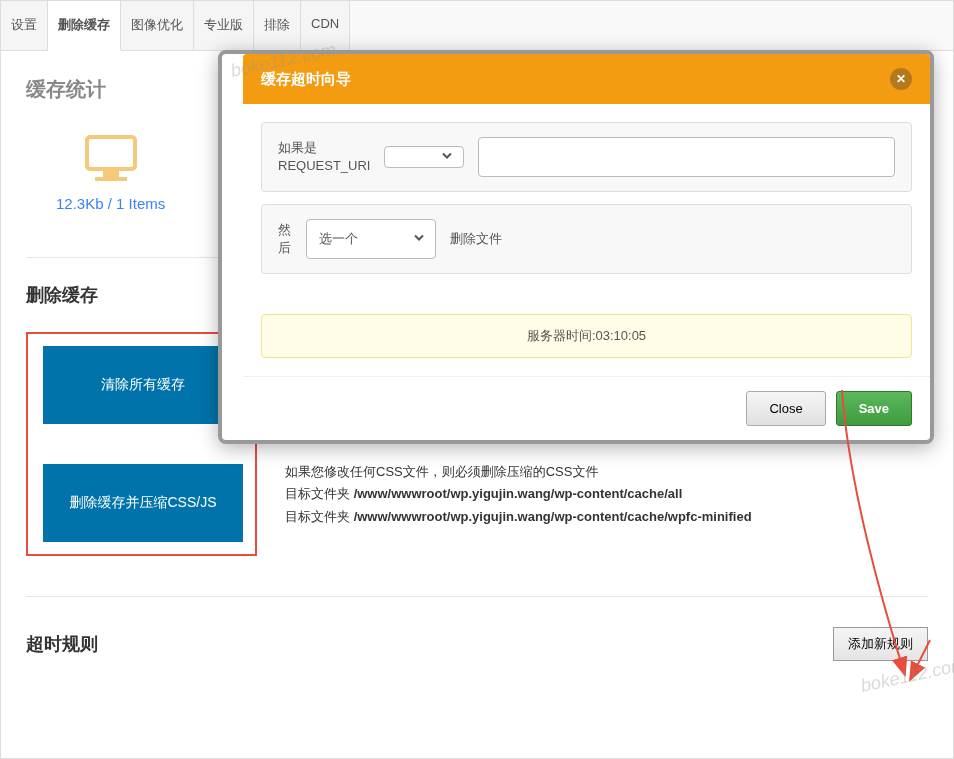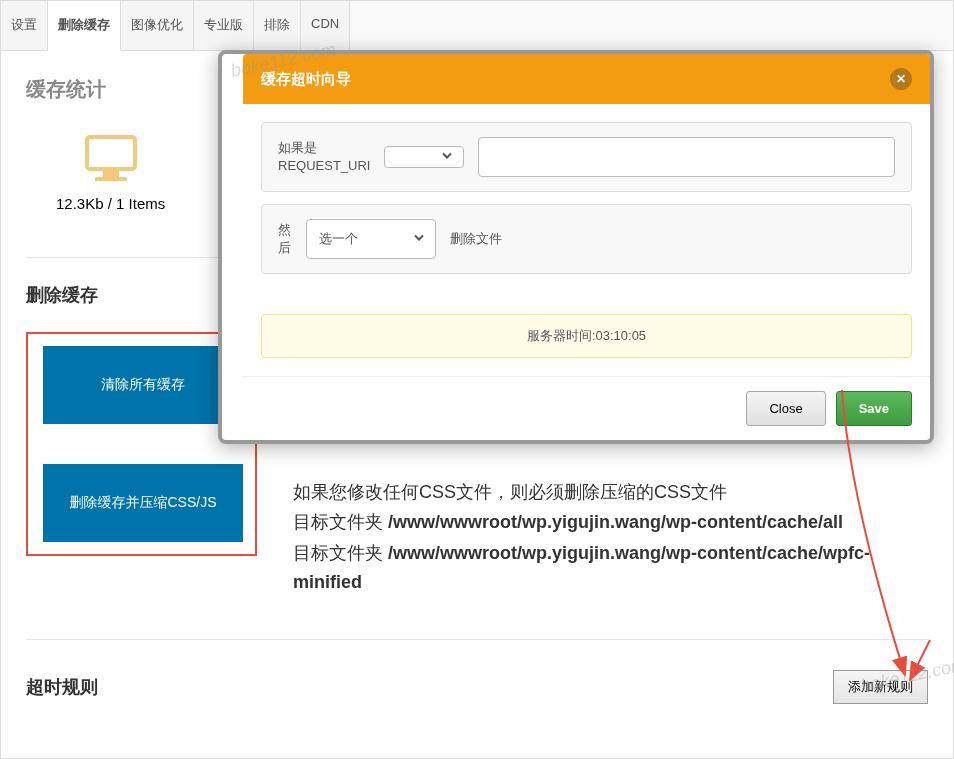--- a/index.html
+++ b/index.html
@@ -10,31 +10,31 @@
     .tabs { display: flex; background: #f9f9f9; border-bottom: 1px solid #ddd; }
     .tab { padding: 15px 10px; color: #555; cursor: pointer; border-right: 1px solid #ddd; background: #f5f5f5; font-size: 13px; }
     .tab.active { background: #fff; border-bottom: 2px solid #fff; margin-bottom: -1px; font-weight: bold; }
     
     .content { padding: 25px; }
     
     .section-title { font-size: 20px; font-weight: bold; color: #888; margin-bottom: 20px; }
     
     .stat-block { display: inline-block; text-align: center; margin: 10px 0 30px 30px; }
     .monitor-icon { width: 60px; height: 50px; margin: 0 auto 12px; }
-    .stat-text { color: #000000; font-size: 15px; }
+    .stat-text { color: #3b82f6; font-size: 15px; }
     
     .divider { border: none; border-top: 1px solid #e5e5e5; margin: 15px 0 25px; }
     
     .section-h { font-size: 18px; font-weight: bold; color: #333; margin-bottom: 25px; }
     
     .red-box { border: 2px solid #e74c3c; padding: 12px; display: inline-block; vertical-align: top; }
     .blue-btn { background: #0073aa; color: #fff; border: none; padding: 20px 34px; font-size: 14px; cursor: pointer; min-width: 200px; text-align: center; }
     .blue-btn.tall { padding: 30px 20px; }
     .action-desc { margin-left: 18px; flex: 1; }
-    .action-desc p { margin: 2px 8px; font-size: 18px; color: #333; line-height: 1.6; }
+    .action-desc p { margin: 2px 0; font-size: 13px; color: #333; line-height: 1.6; }
     .action-desc b { font-weight: bold; }
     
     .timeout-head { display: flex; justify-content: space-between; align-items: center; margin-top: 30px; gap: 39px; }
     .add-rule-btn { background: linear-gradient(#f5f5f5,#e5e5e5); border: 1px solid #999; padding: 7px 14px; cursor: pointer; font-size: 13px; }
     
     
     .modal { position: absolute; left: 218px; top: 50px; width: 716px; background: #fff; border: 4px solid #999; border-radius: 8px; box-shadow: 0 4px 20px rgba(0,0,0,0.3); z-index: 100; padding-left: 21px; }
     .modal-header { background: #f39c12; color: #fff; padding: 14px 18px; font-size: 15px; font-weight: bold; border-radius: 4px 4px 0 0; display: flex; justify-content: space-between; align-items: center; }
     .modal-close { width: 22px; height: 22px; border-radius: 50%; background: #b5791b; color: #fff; display: flex; align-items: center; justify-content: center; cursor: pointer; font-size: 12px; }
     .modal-body { padding: 18px; }

